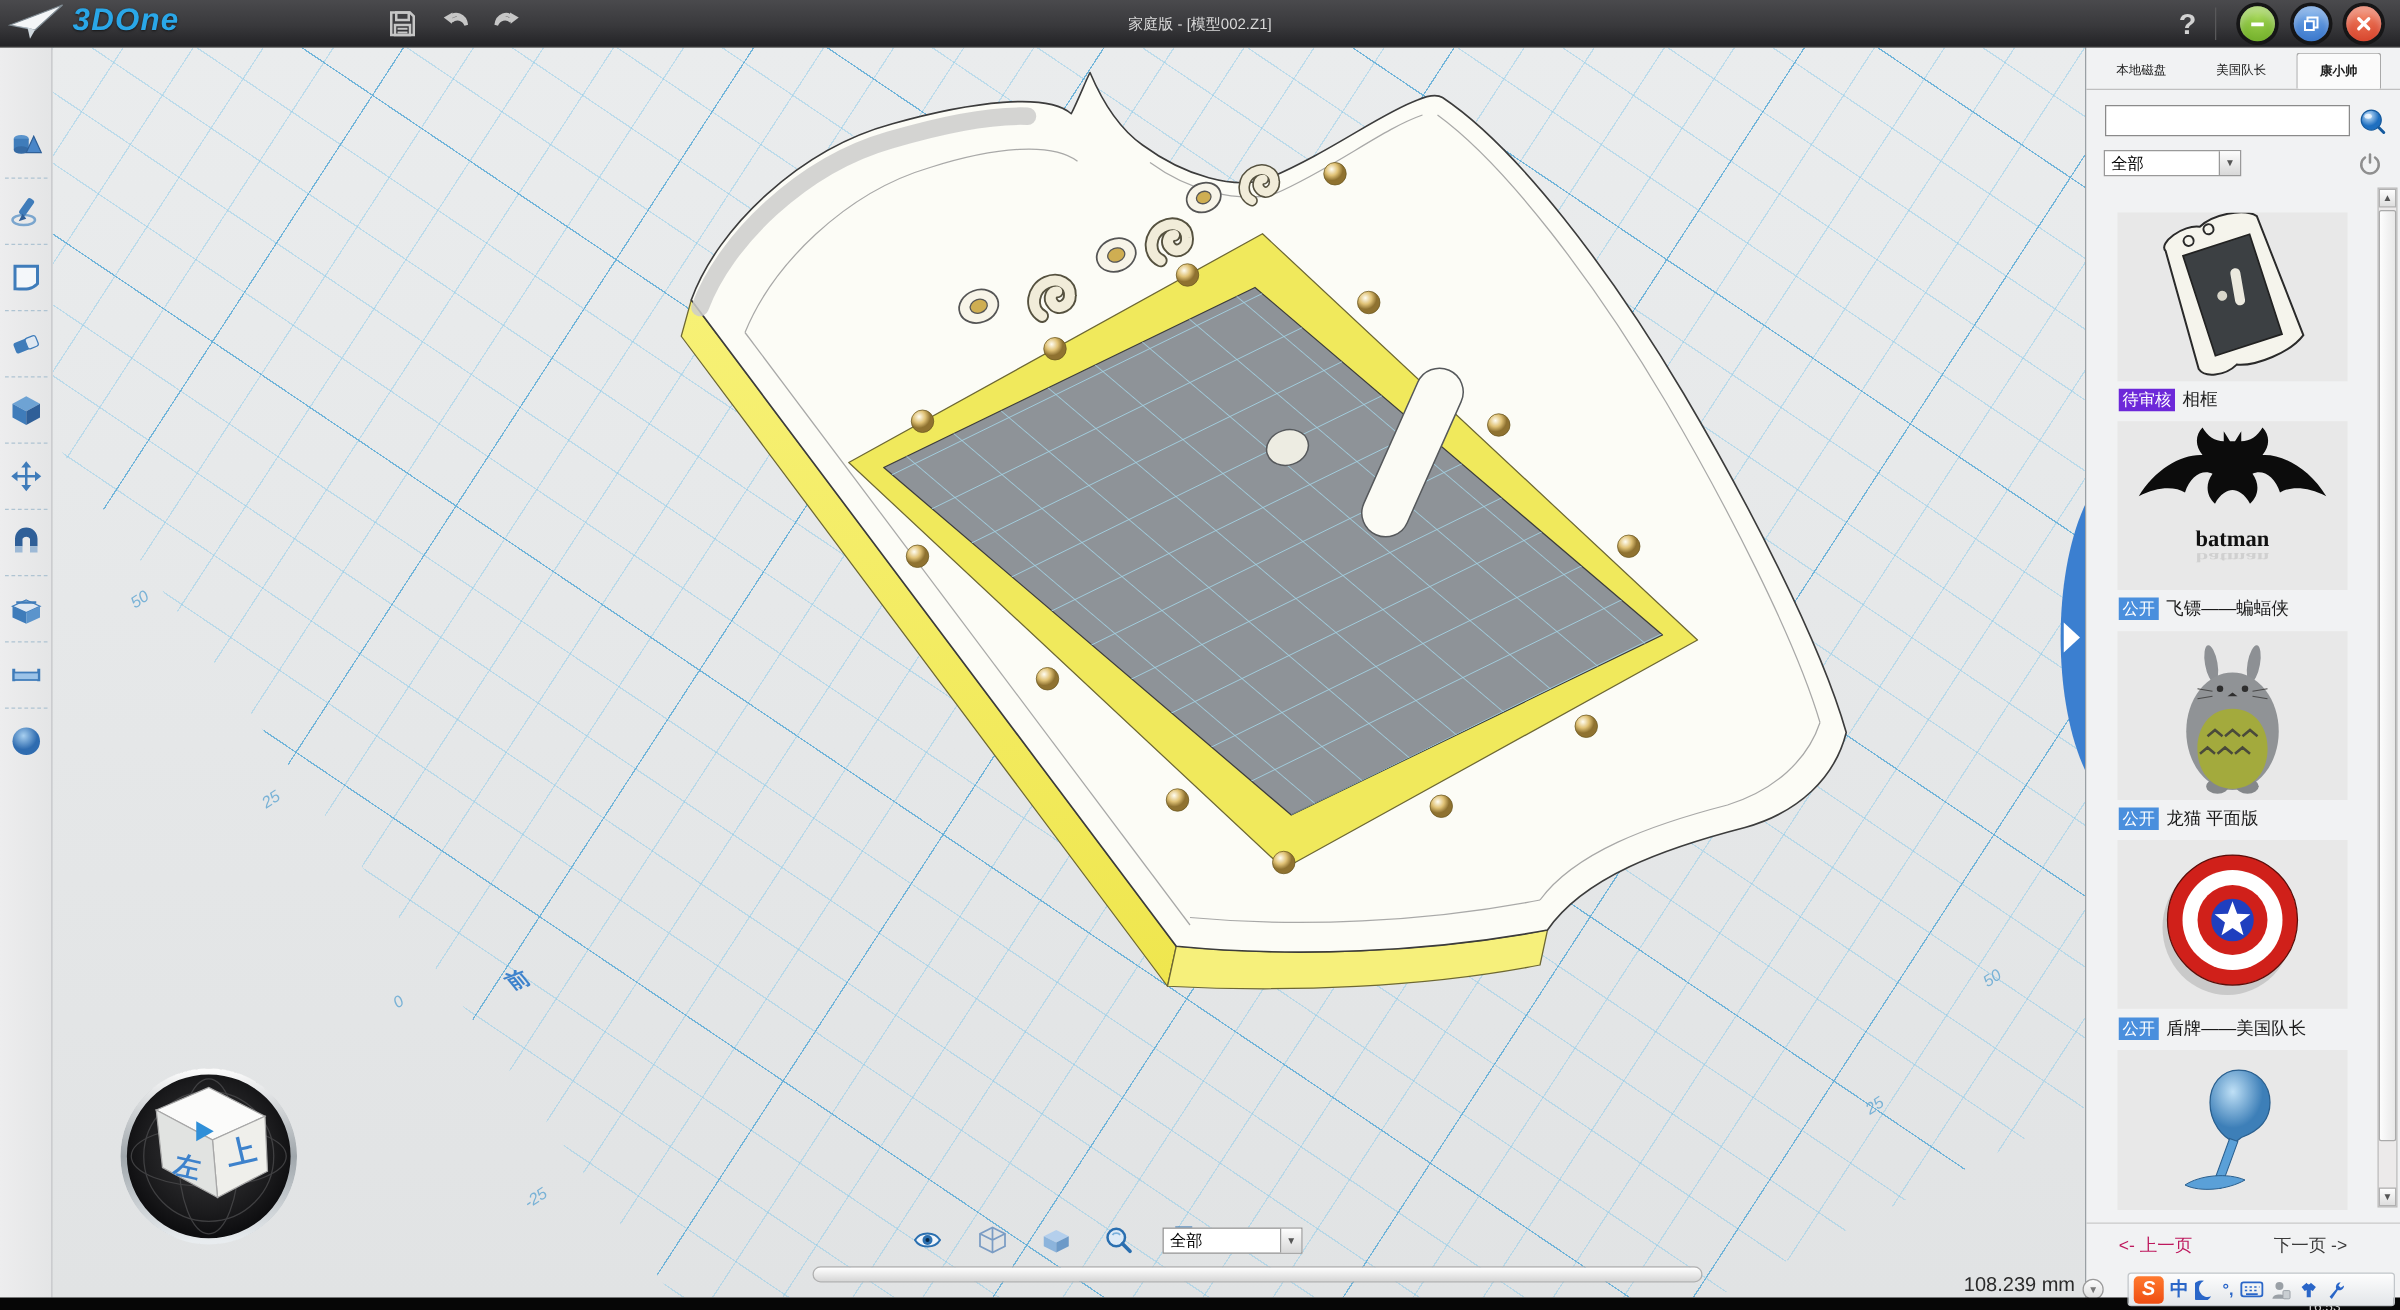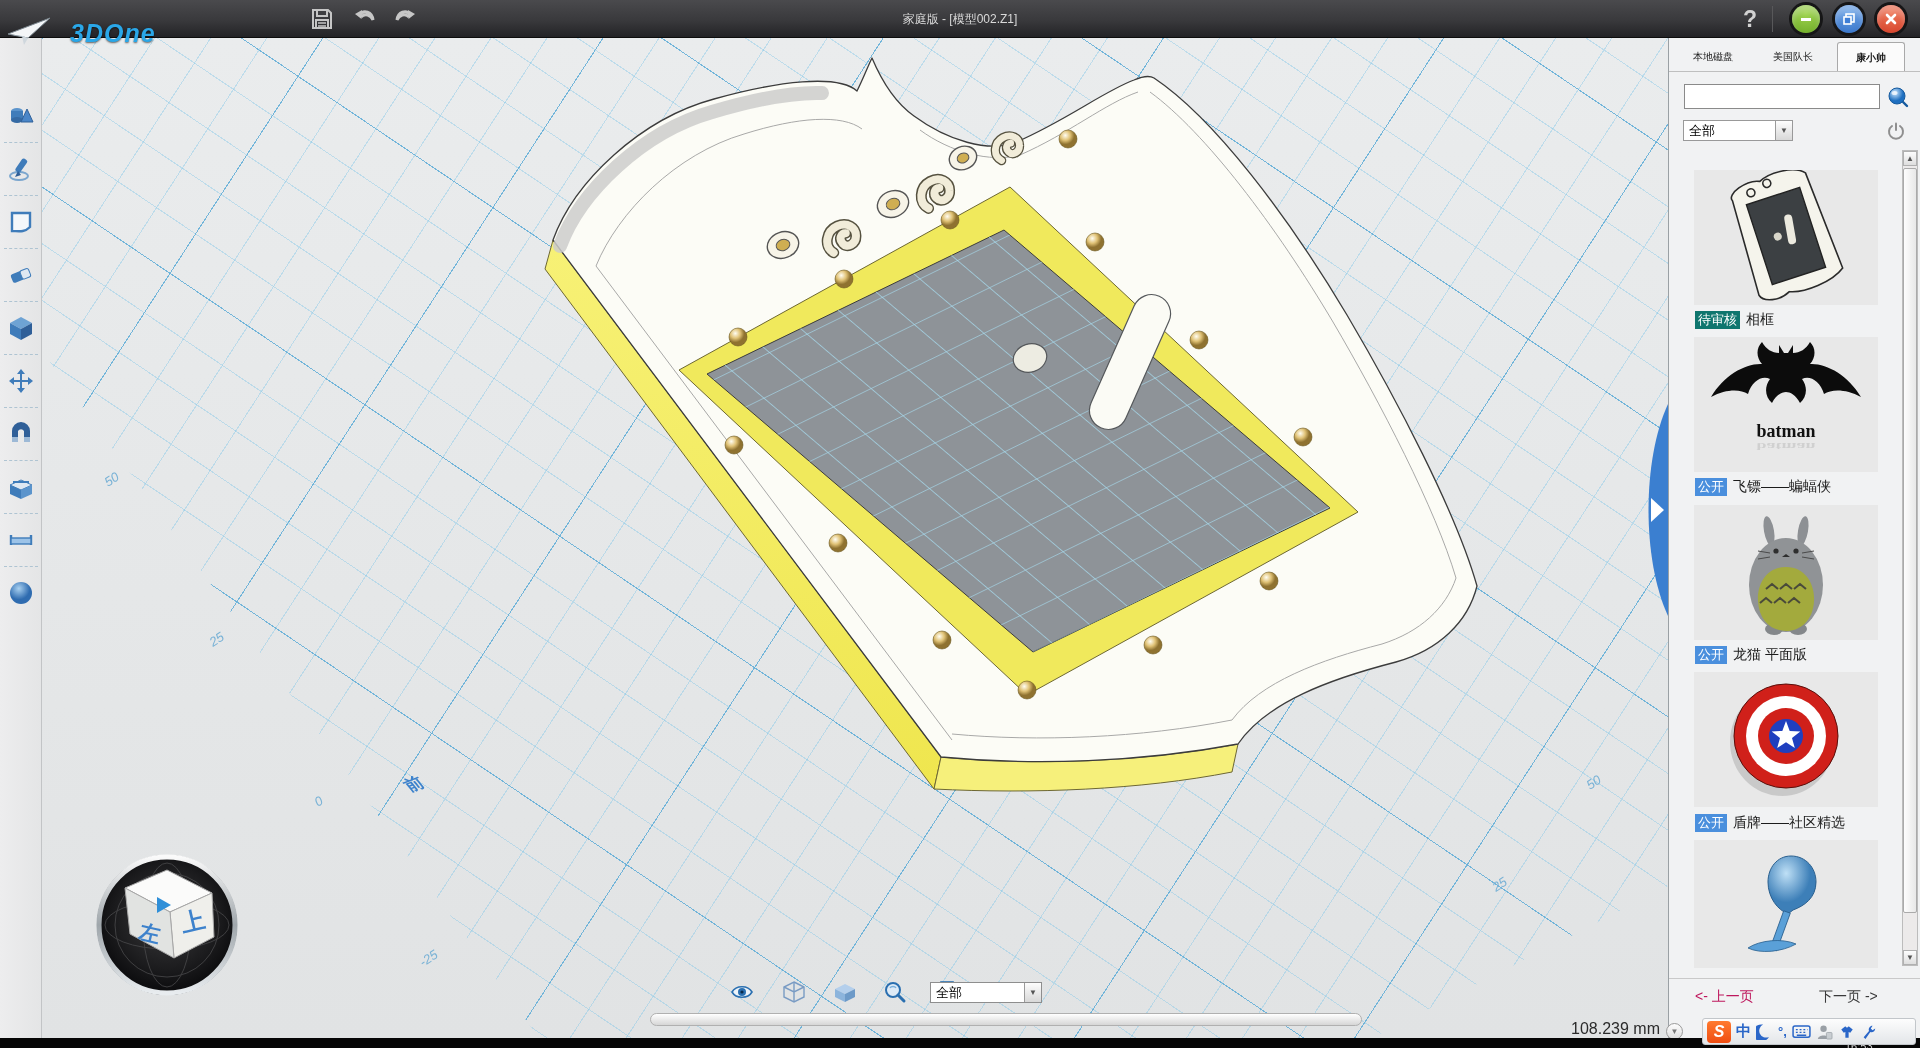--- a/index.html
+++ b/index.html
@@ -2,21 +2,21 @@
 <html><head>
 <meta charset="utf-8">
 <style>
   * { margin:0; padding:0; box-sizing:border-box; }
   html,body { width:1920px; height:1048px; overflow:hidden;
     font-family:"Liberation Sans","DejaVu Sans",sans-serif; background:#e6e8e9; }
 
   
   #titlebar { position:absolute; left:0; top:0; width:1920px; height:38px;
     background:linear-gradient(#4a4a4d,#39393c 55%,#232326); border-bottom:1px solid #0d0d0d; z-index:50; }
-  #brand { position:absolute; left:6px; top:14px; height:34px; display:flex; align-items:flex-end; gap:18px; }
+  #brand { position:absolute; left:6px; top:2px; height:34px; display:flex; align-items:flex-start; gap:6px; }
   #brand-text { font-style:italic; font-weight:bold; font-size:25px; color:#2aa7e8;
     text-shadow:0 1px 2px rgba(0,0,0,.6); letter-spacing:1px; }
   .tb-icon { position:absolute; top:7px; width:24px; height:24px; }
   #win-title { position:absolute; left:50%; top:0; transform:translateX(-50%); line-height:38px;
     color:#d9d9d9; font-size:12px; white-space:nowrap; }
   #help-btn { position:absolute; left:1736px; top:4px; width:28px; height:30px; color:#d2d2d2;
     font-size:23px; font-weight:bold; text-align:center; line-height:30px; }
   #tb-divider { position:absolute; left:1772px; top:6px; width:1px; height:26px; background:#58585a; }
   .winbtn { position:absolute; top:5px; width:28px; height:28px; border-radius:50%;
     box-shadow:0 0 0 3px #161617, inset 0 6px 6px rgba(255,255,255,.35); display:flex;
@@ -76,21 +76,21 @@
     border:1px solid #999; font-size:13px; display:flex; align-items:center; }
   #cat-filter .val { flex:1; padding-left:5px; }
   #cat-filter .arrow-box { width:17px; height:100%; background:linear-gradient(#fdfdfd,#d8d8d8);
     border-left:1px solid #9a9a9a; font-size:8px; color:#555; display:flex; align-items:center; justify-content:center; }
   #power-icon { position:absolute; left:218px; top:84px; width:18px; height:18px; }
 
   .card-thumb { position:absolute; left:25px; width:184px; background:#e8e8e8; overflow:hidden; }
   .card-label { position:absolute; left:26px; height:18px; display:flex; align-items:center; gap:6px;
     font-size:14px; color:#1c1c1c; white-space:nowrap; }
   .badge { font-size:13px; color:#fff; padding:0 3px; line-height:18px; }
-  .badge.red { background:#0f766e; }
+  .badge.red { background:#6d28d9; }
   .badge.blue { background:#4a8fdd; }
 
   
   #list-scroll { position:absolute; left:233px; top:112px; width:16px; height:816px;
     background:#eceaea; border:1px solid #bcbcbc; }
   #list-scroll .sbtn { position:absolute; left:0; width:14px; height:15px; background:linear-gradient(#fdfdfd,#dedede);
     border:1px solid #b0b0b0; font-size:8px; color:#555; text-align:center; line-height:14px; }
   #list-scroll .thumb { position:absolute; left:0; top:17px; width:14px; height:745px;
     background:linear-gradient(90deg,#fdfdfd,#e8e8e8); border:1px solid #aaa; border-radius:2px; }
 
@@ -485,21 +485,21 @@
       <ellipse cx="88" cy="70" rx="52" ry="54" fill="#9a9a9a" opacity="0.4"></ellipse>
       <circle cx="92" cy="64" r="52" fill="#d0201a" stroke="#5a0e0a" stroke-width="1"></circle>
       <circle cx="92" cy="64" r="40" fill="#ffffff"></circle>
       <circle cx="92" cy="64" r="28" fill="#d0201a"></circle>
       <circle cx="92" cy="64" r="17" fill="#1f3fbf"></circle>
       <path d="M92 49 L95.7 58.9 L106.3 59.4 L98 66 L100.8 76.1 L92 70.3 L83.2 76.1 L86 66 L77.7 59.4 L88.3 58.9 Z" fill="#ffffff"></path>
     </svg>
   </div>
   <div class="card-label" style="top:776px">
     <span class="badge blue">公开</span>
-    <span>盾牌——社区精选</span>
+    <span>盾牌——美国队长</span>
   </div>
 
   <div class="card-thumb" style="top:802px; height:128px;">
     <svg width="184" height="128" viewBox="0 0 184 128">
       <defs>
           <radialGradient id="pinG" cx="38%" cy="30%">
         <stop offset="0%" stop-color="#bfe0f6"></stop>
             <stop offset="100%" stop-color="#3d7fb8"></stop>
           </radialGradient>
         </defs>

